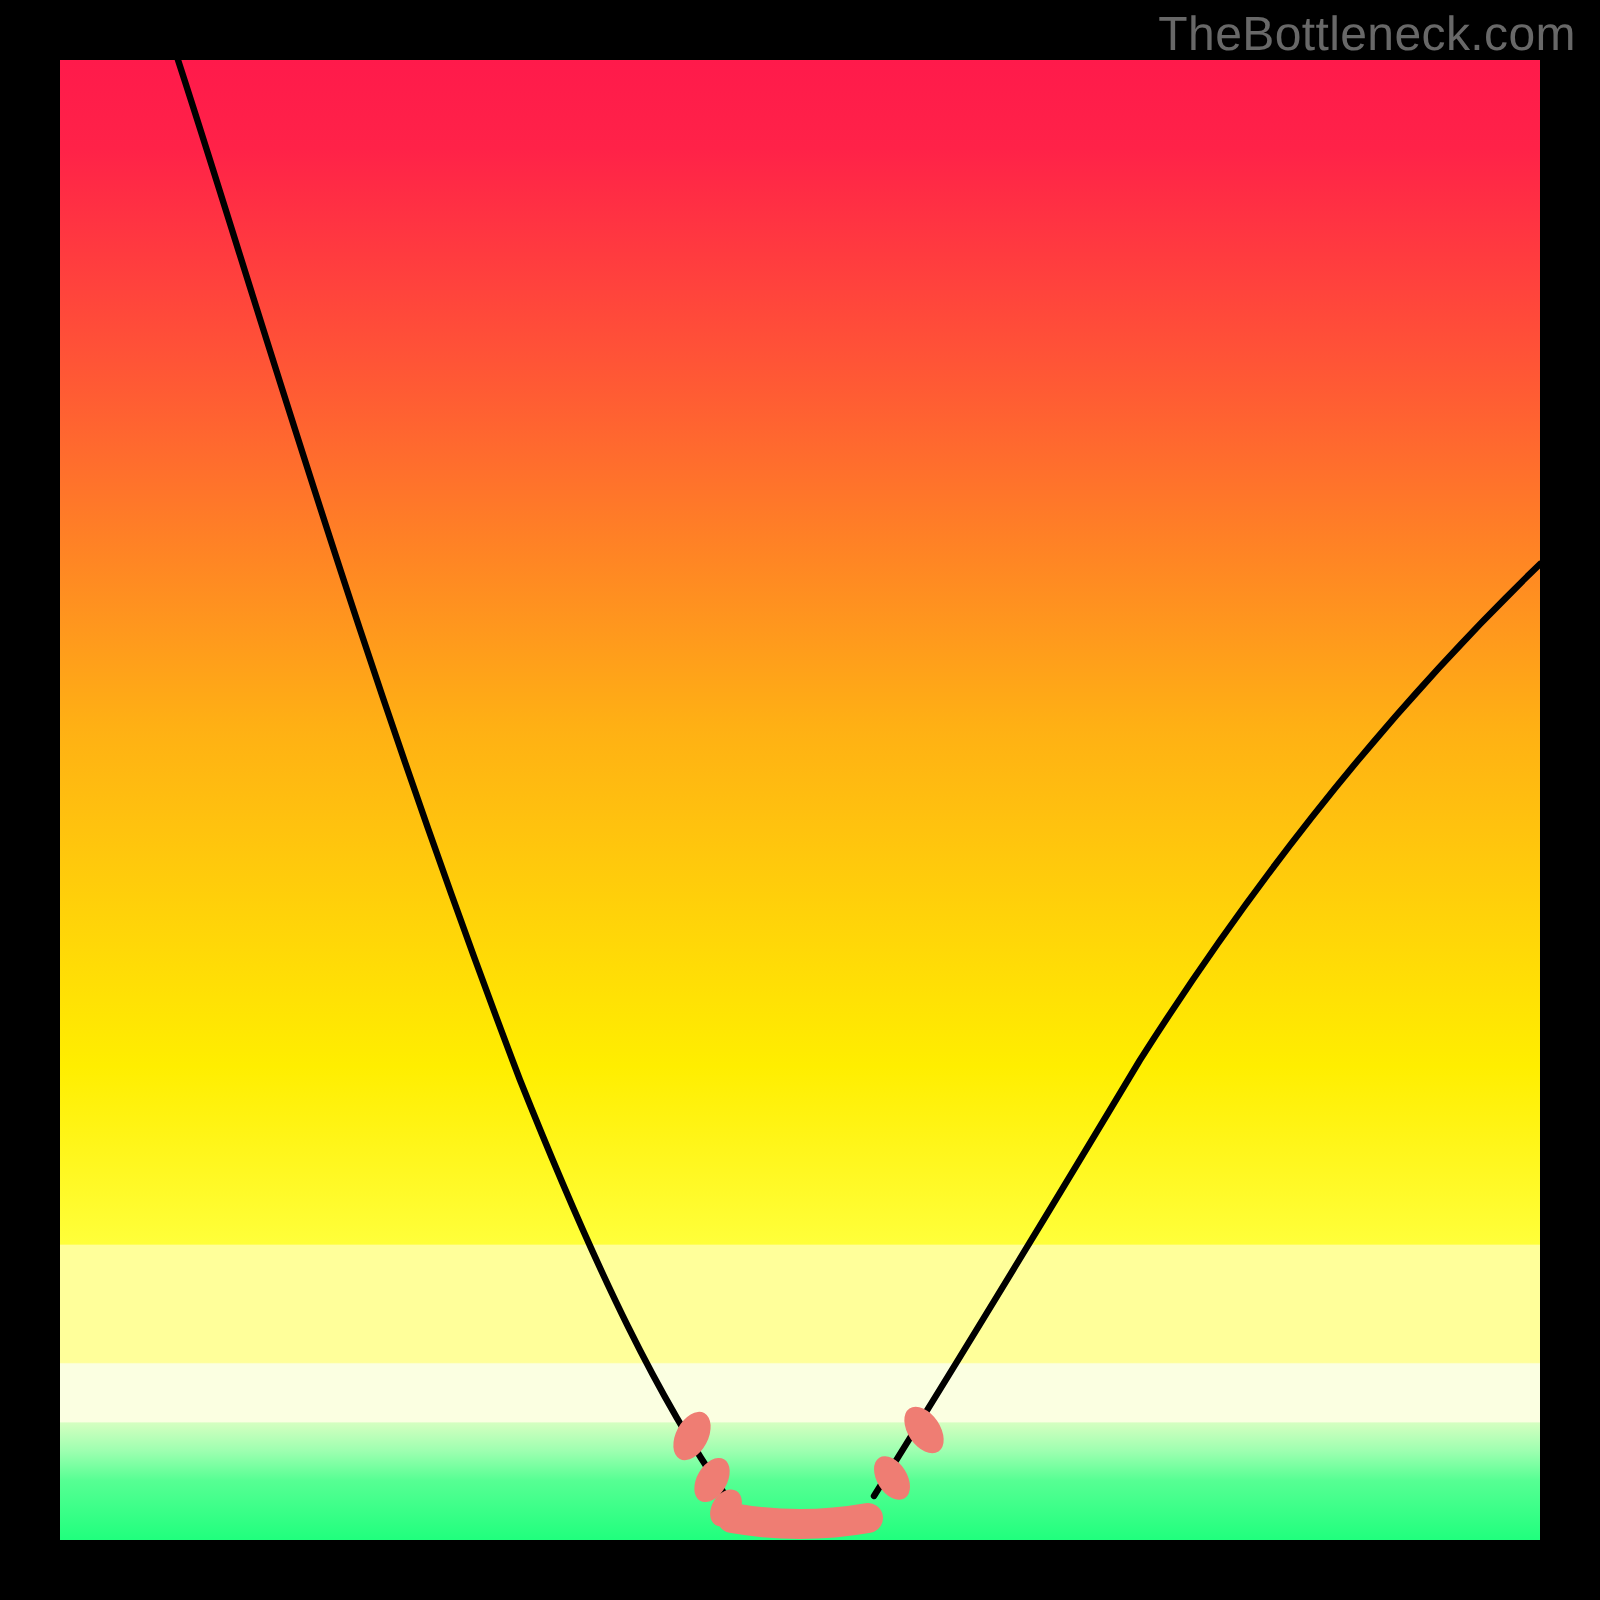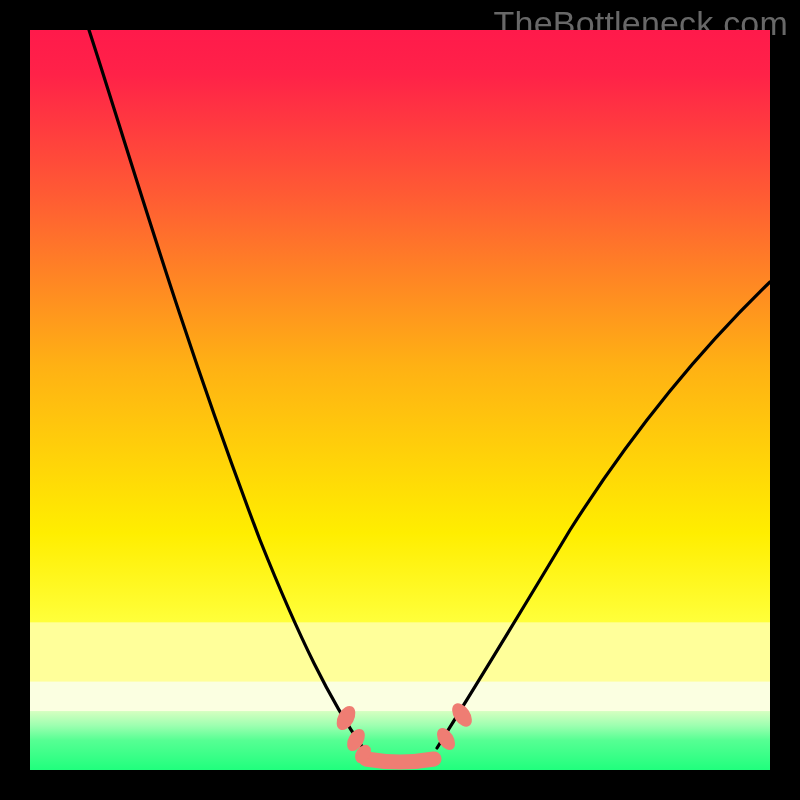--- a/index.html
+++ b/index.html
@@ -21,21 +21,21 @@
     left: 30px;
     top: 30px;
     width: 740px;
     height: 740px;
     overflow: hidden;
   }
   .watermark {
     position: absolute;
     top: 4px;
     right: 12px;
-    font-size: 34px;
+    font-size: 24px;
     color: #686868;
     letter-spacing: 0.2px;
     font-weight: 400;
   }
   svg {
     position: absolute;
     inset: 0;
   }
 </style>
 </head>

